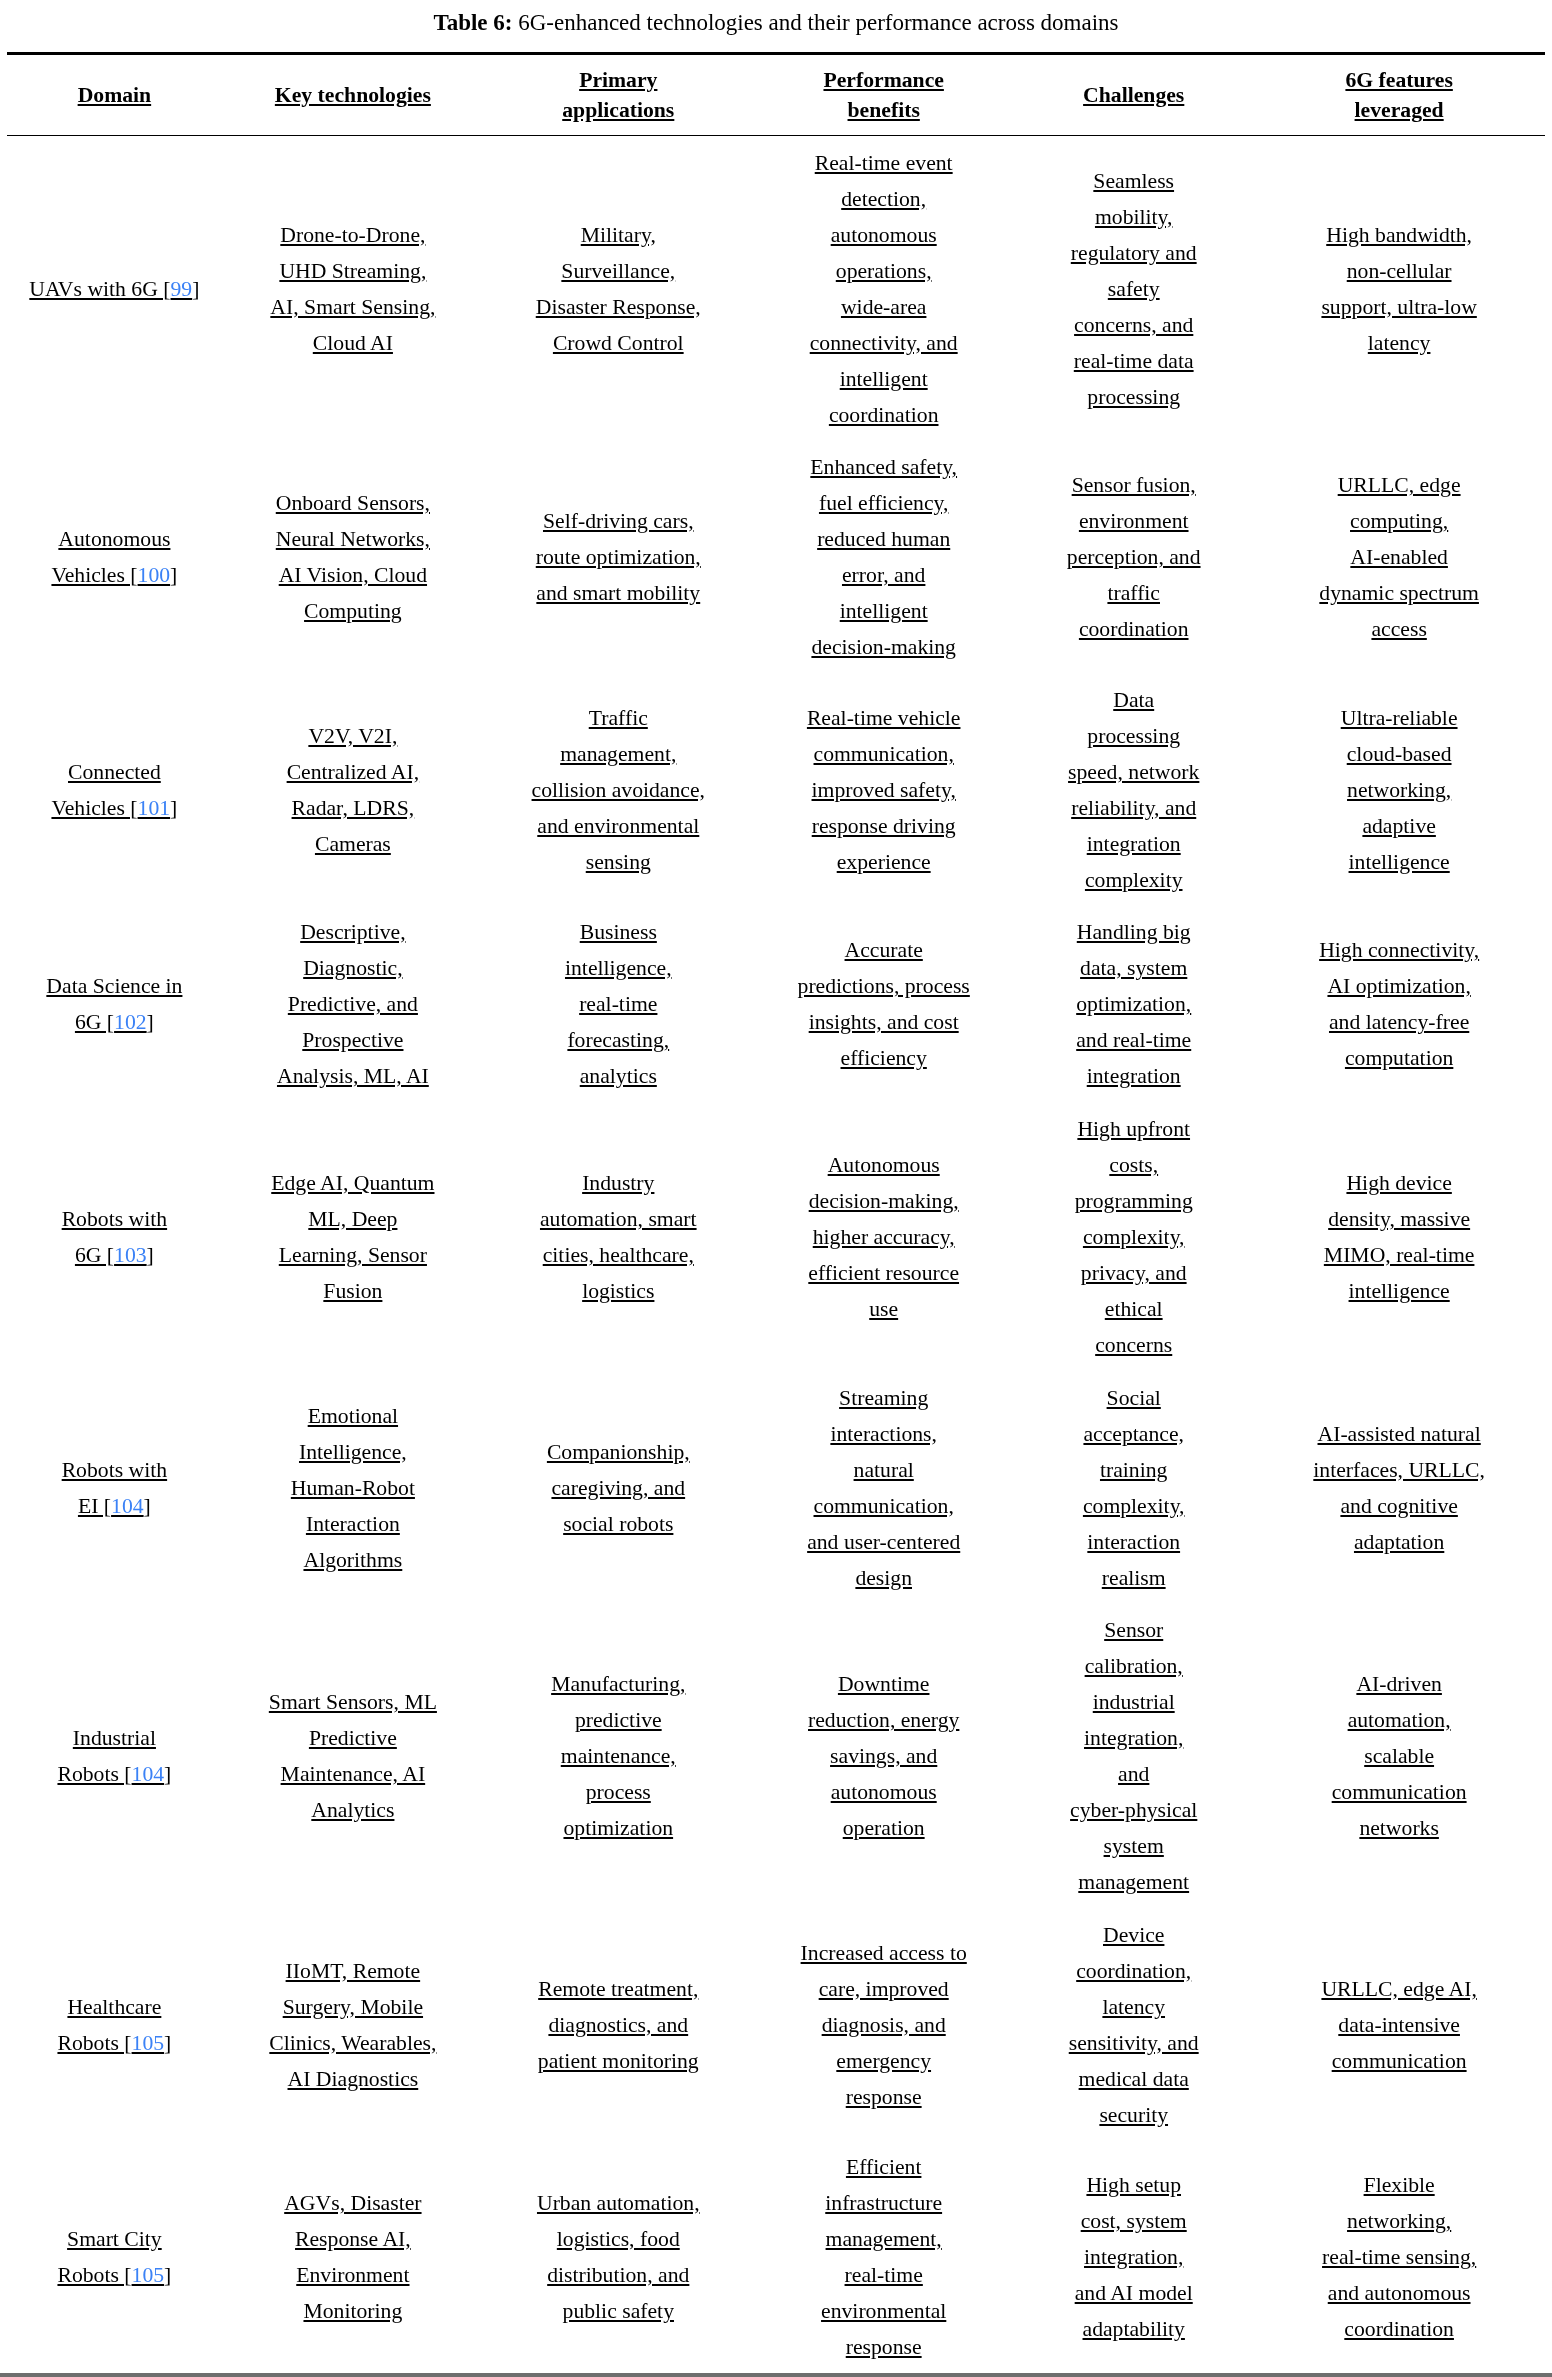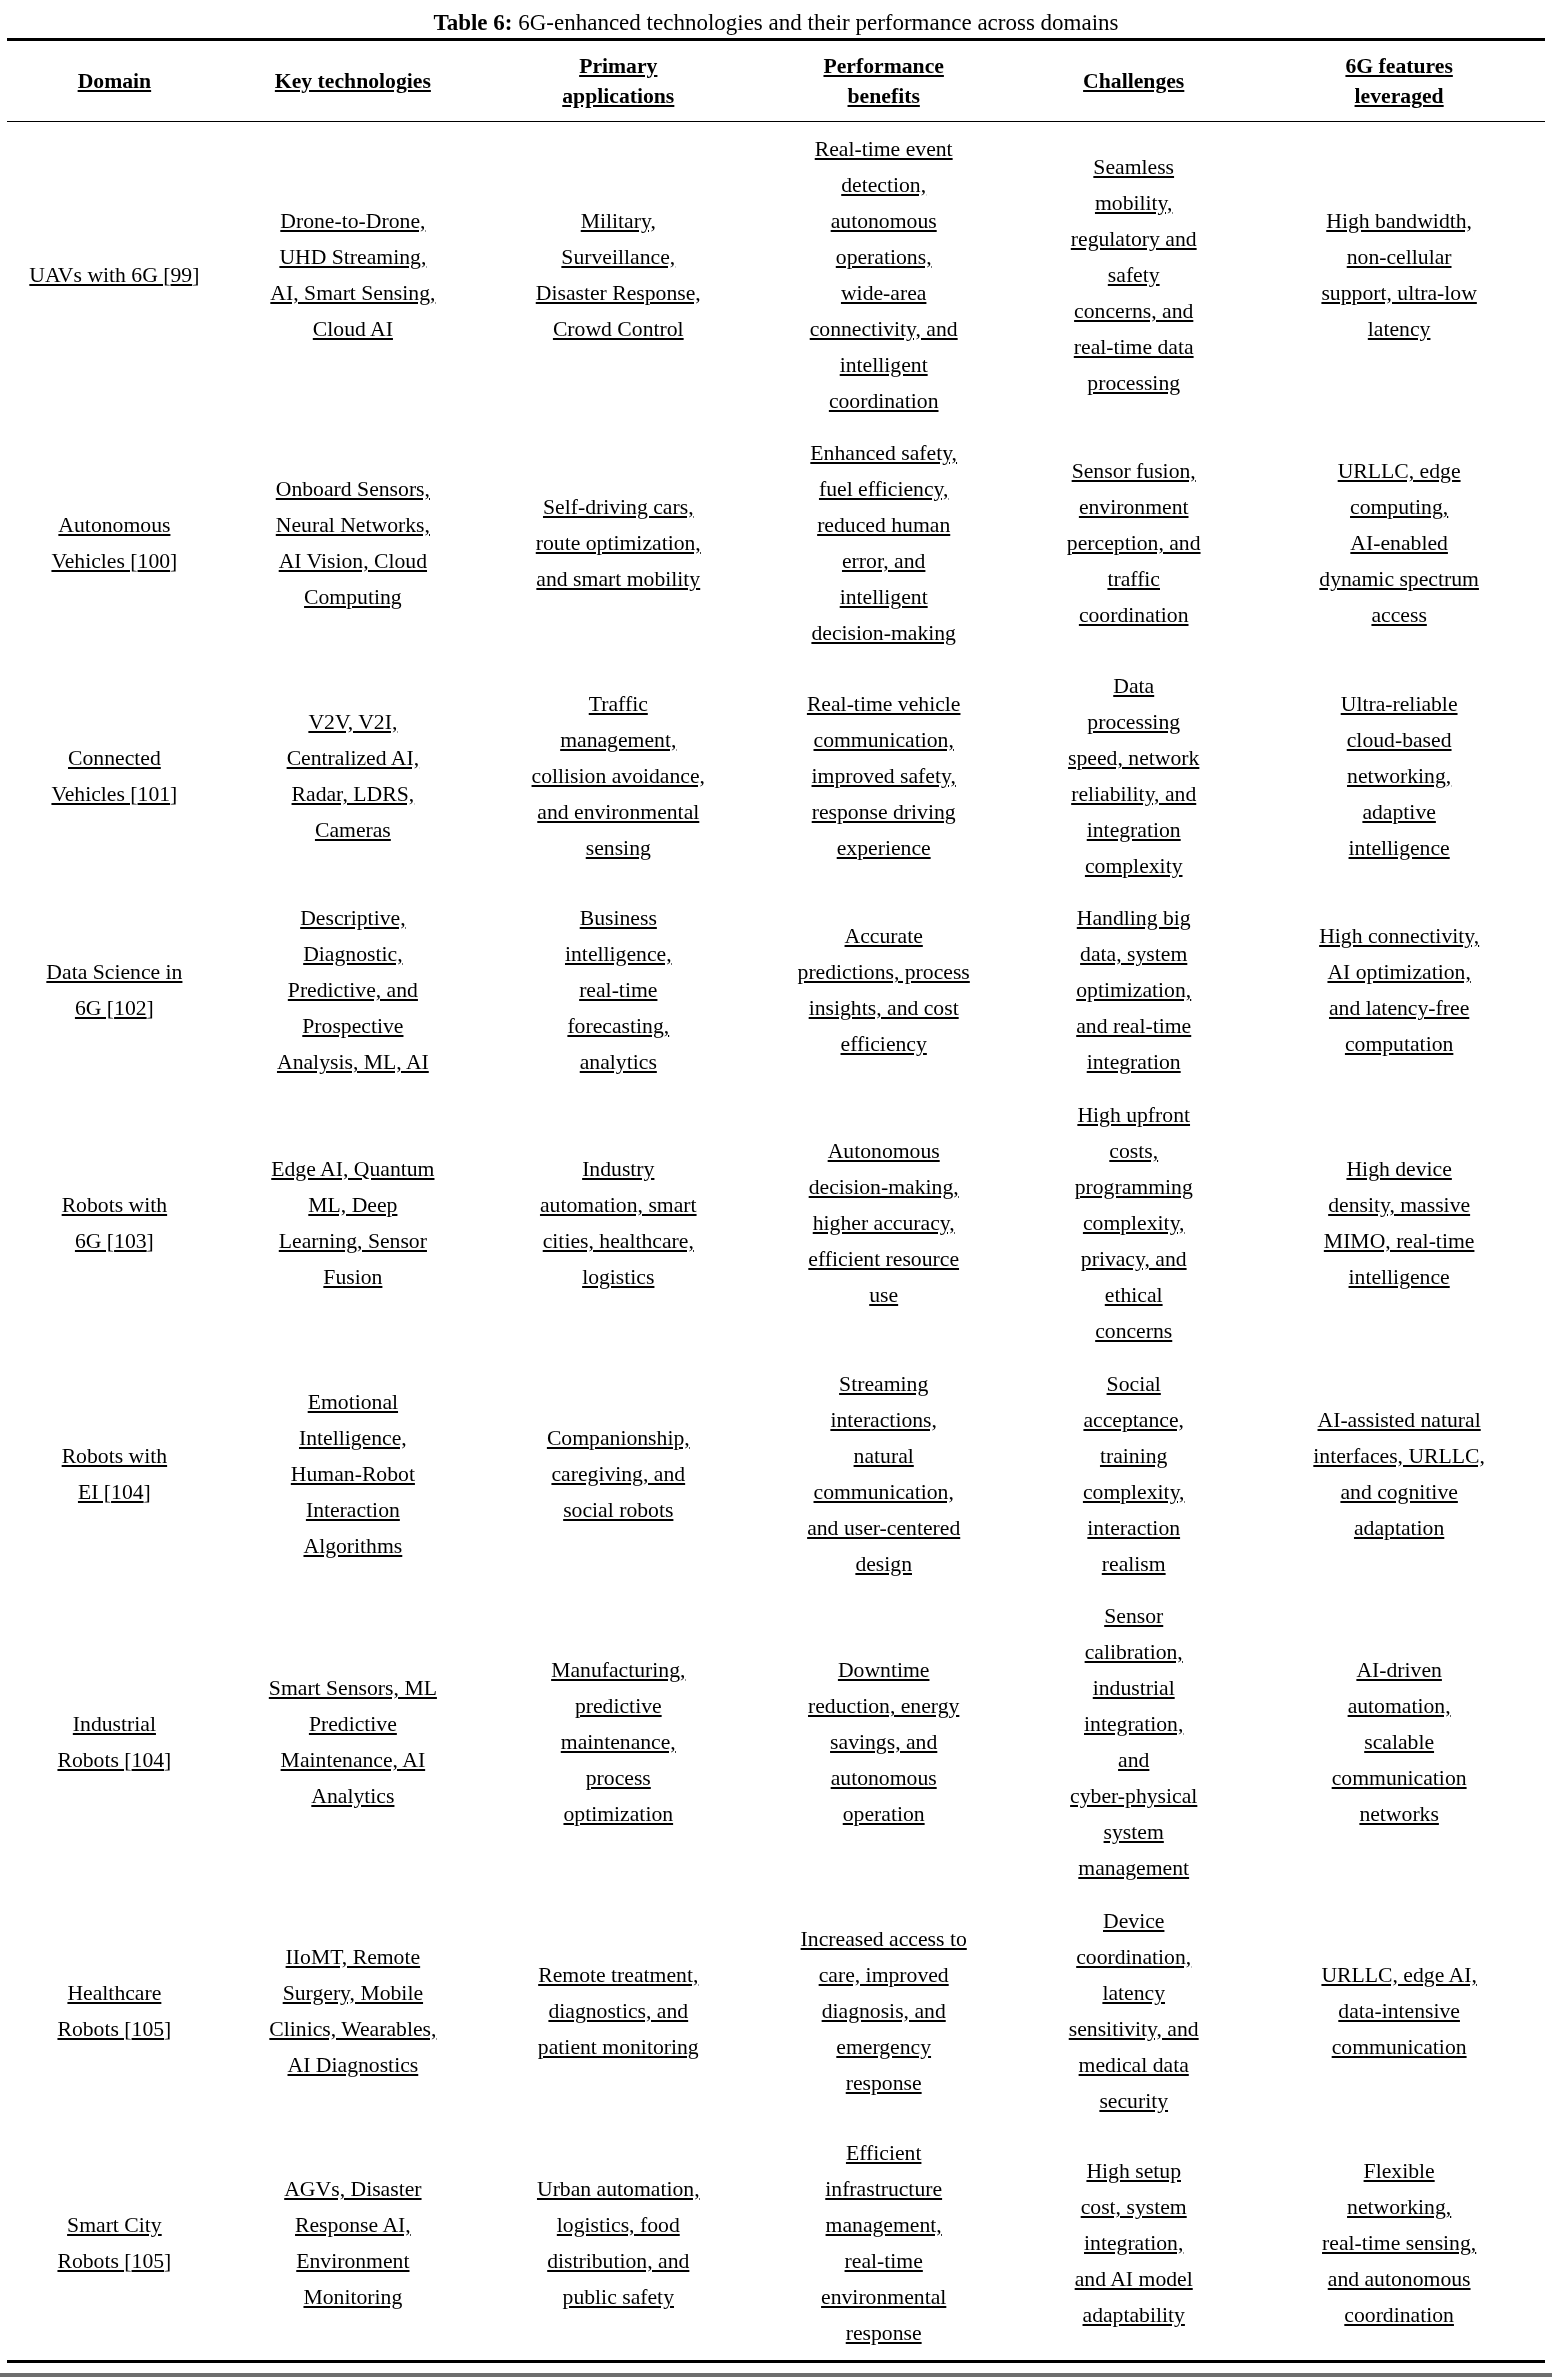--- a/index.html
+++ b/index.html
@@ -16,21 +16,21 @@
     color: #000000;
   }
   .page {
     padding: 5px 6.7px 0 6.7px;
   }
   .caption {
     text-align: center;
     font-size: 23px;
     line-height: 30px;
     margin-top: 3.3px;
-    margin-bottom: 0;
+    margin-bottom: 14px;
     white-space: nowrap;
   }
   .caption .cap-label {
     font-weight: bold;
   }
   table.data-table {
     width: 100%;
     table-layout: fixed;
     border-collapse: collapse;
     border-top: 3.3px solid #000000;
@@ -49,21 +49,21 @@
   }
   tbody td {
     font-size: 21.7px;
     line-height: 36px;
     padding: 8.3px 11.7px;
     text-align: center;
     vertical-align: middle;
     white-space: pre-line;
   }
   .cite {
-    color: #000000;
+    color: #3b82f6;
     margin-top: 12px;
   }
   .bottom-strip {
     position: absolute;
     left: 0;
     bottom: 0;
     width: 100%;
     height: 4.2px;
     background: #6e6e6e;
   }

